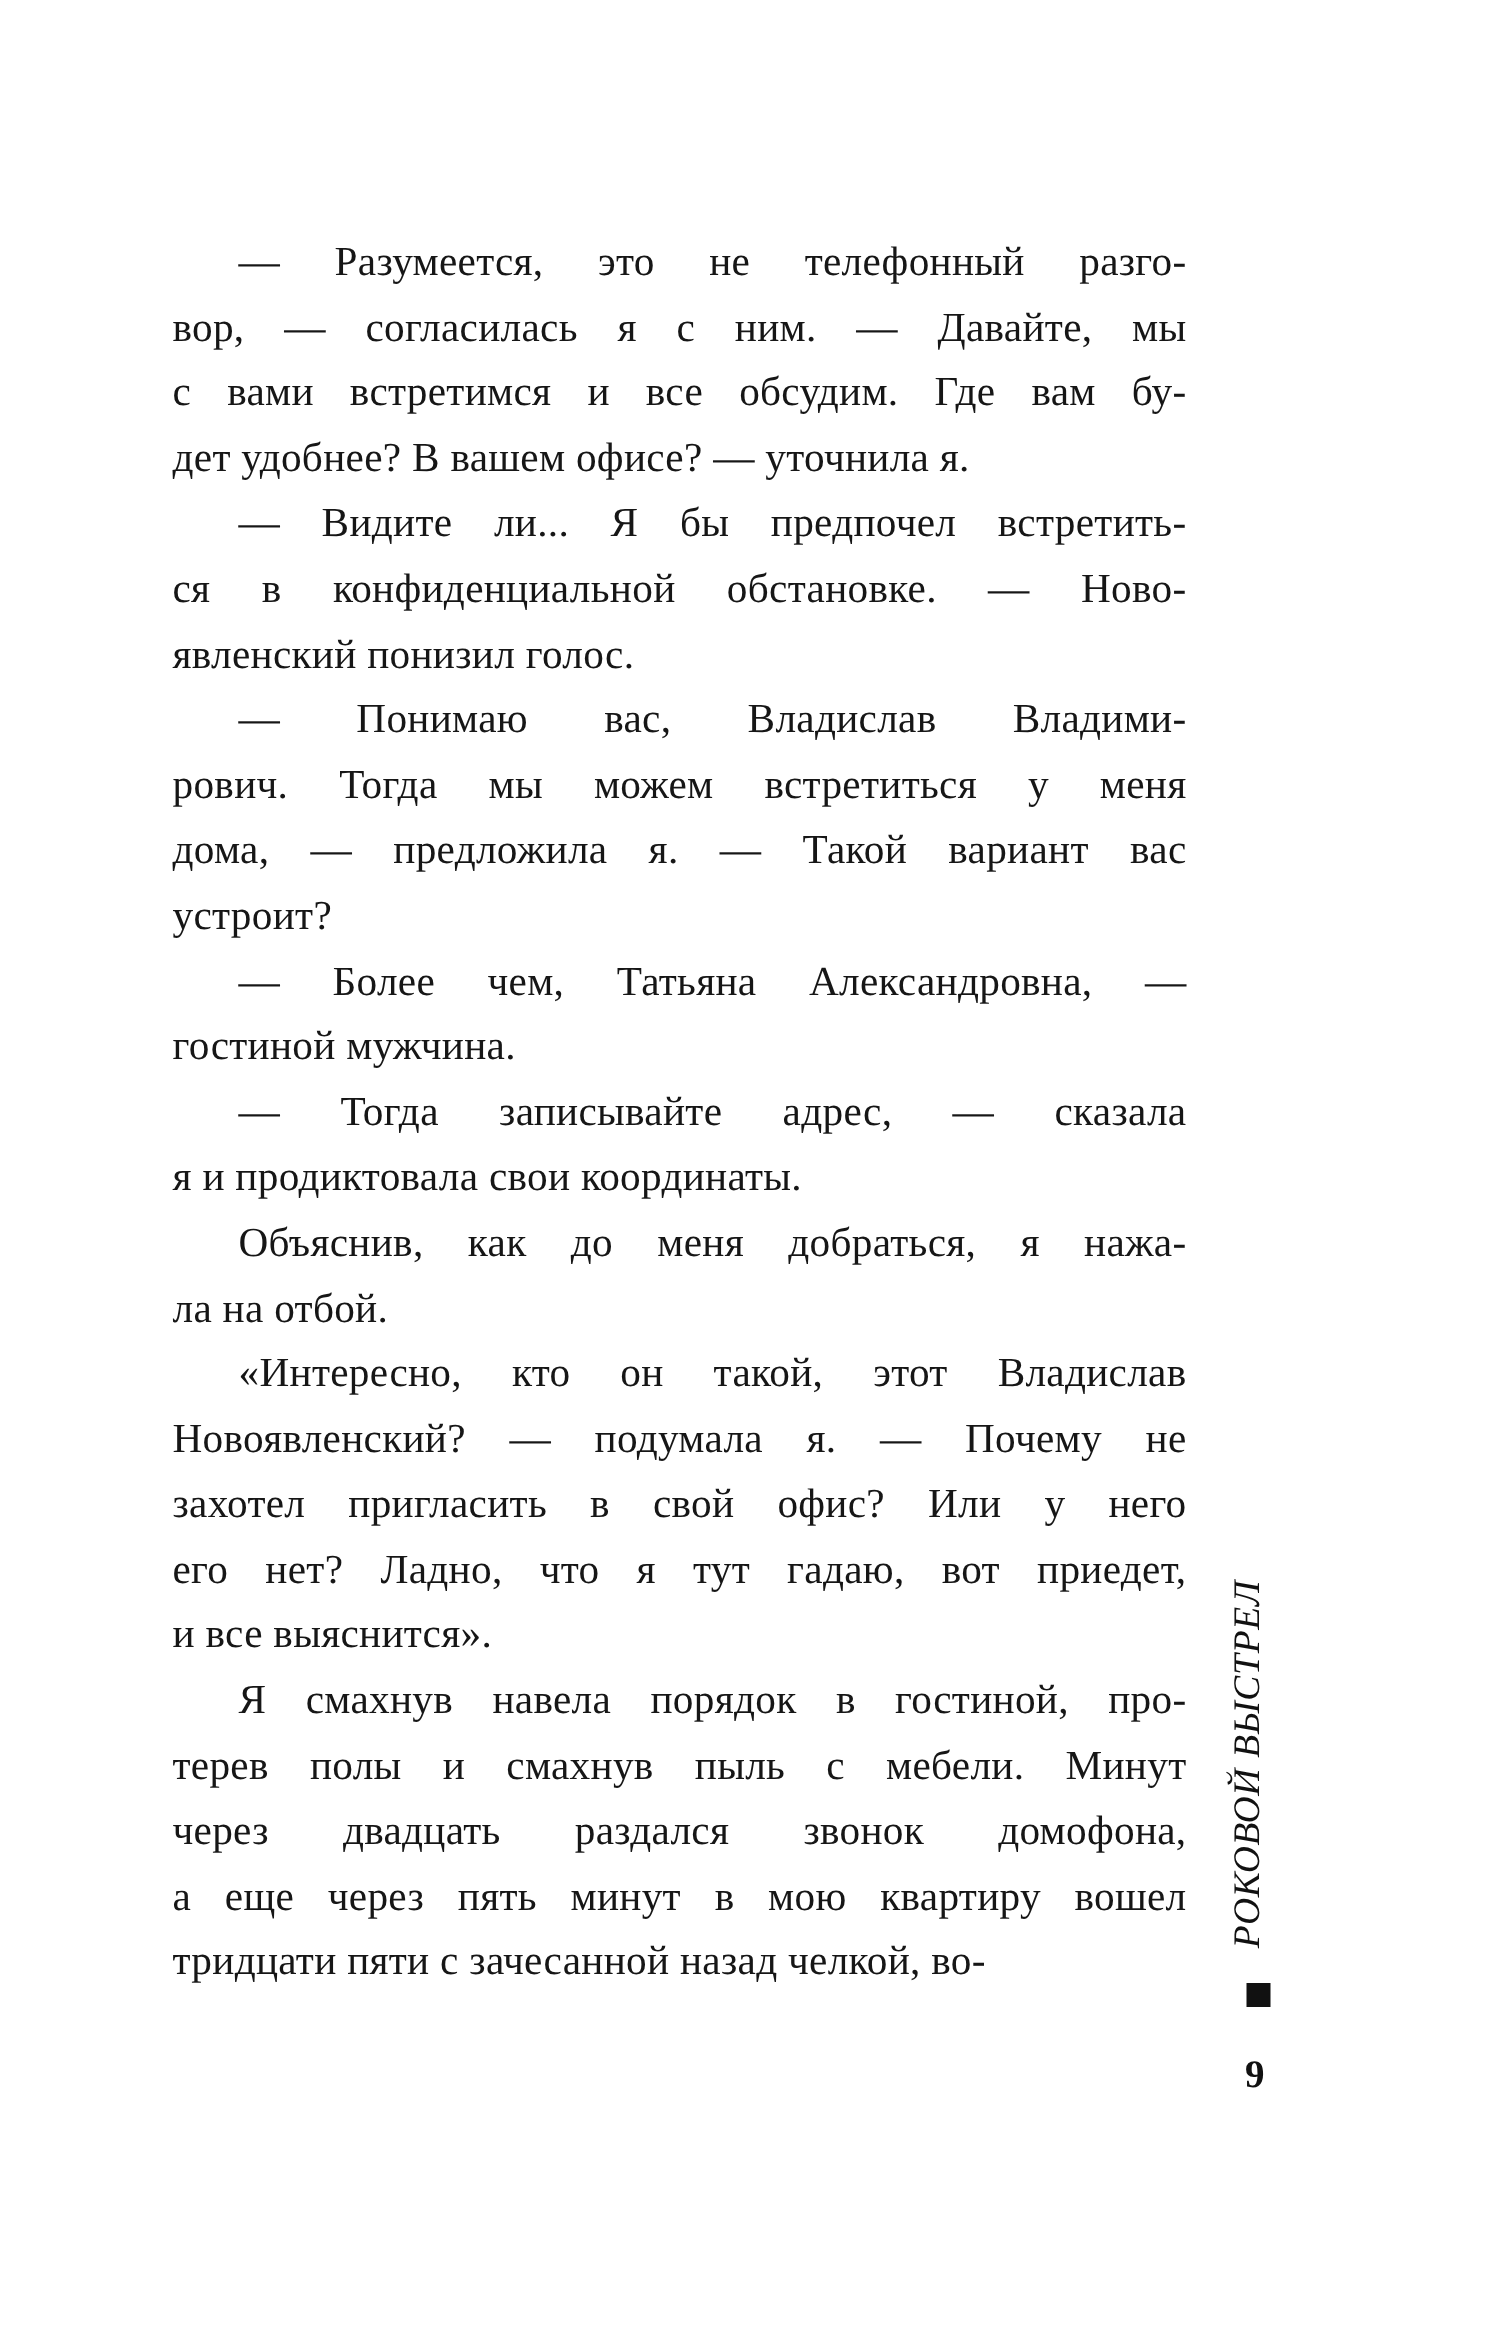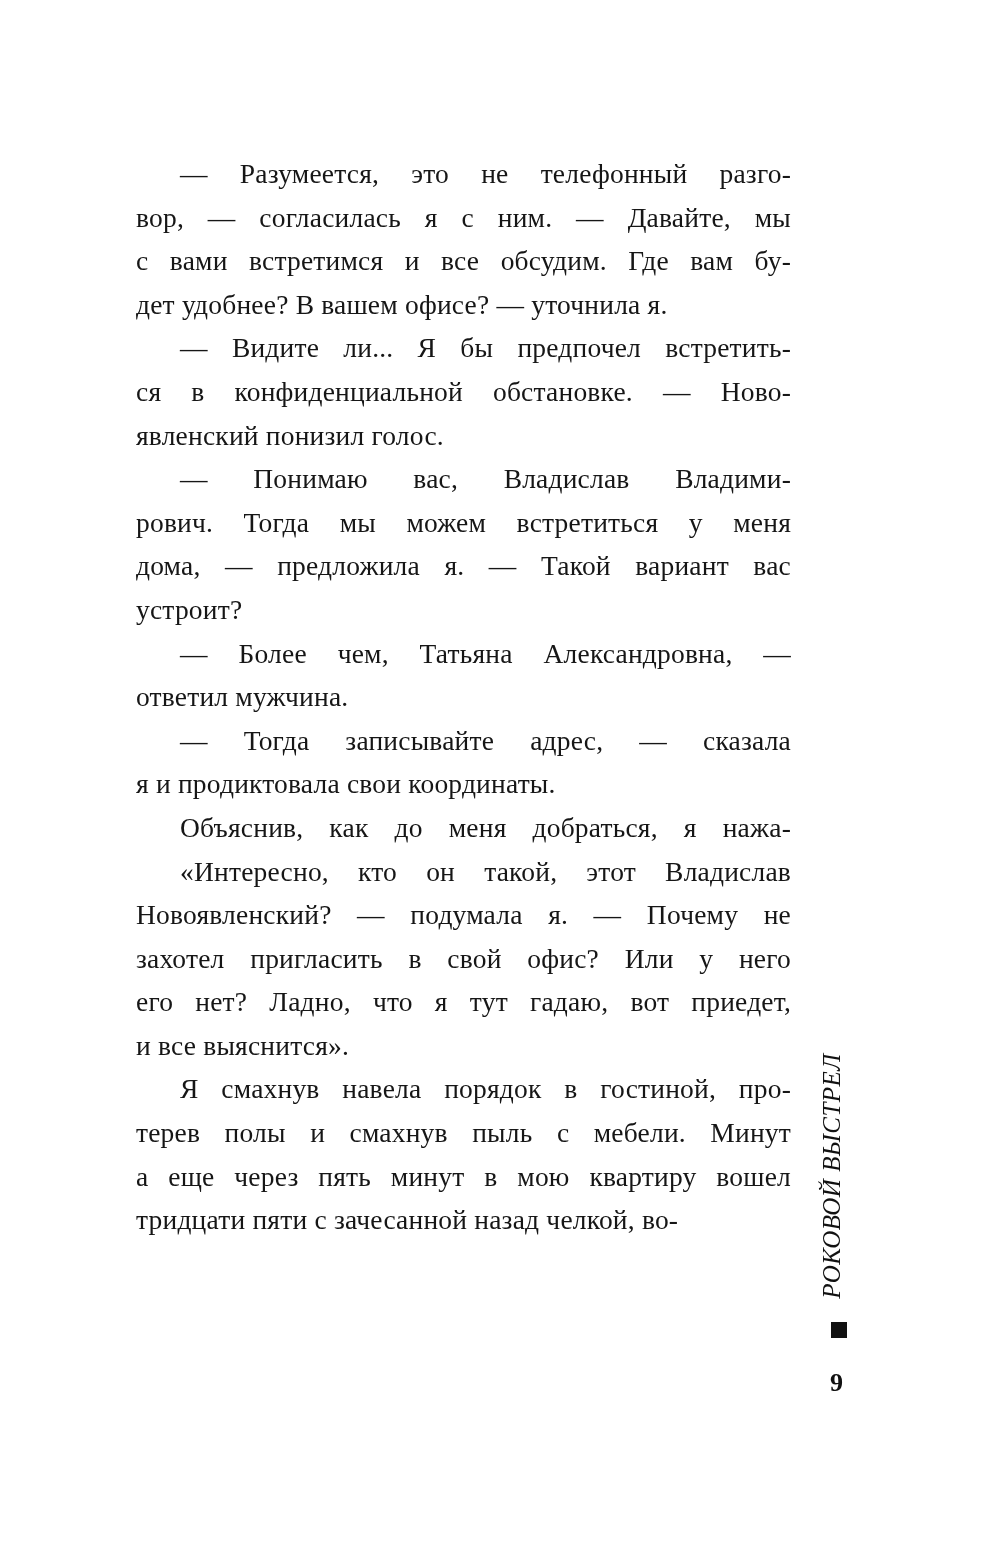--- a/index.html
+++ b/index.html
@@ -26,21 +26,20 @@
     width: 676px;
     color: #161616;
     font-size: 27.5px;
     line-height: 43.6px;
     letter-spacing: 0.2px;
   }
   .para { margin: 0; }
   .line {
     text-align: justify;
     text-align-last: justify;
-    margin-left: 21px;
   }
   .line.last {
     text-align-last: left;
     font-family: Liberation Serif, serif;
   }
   .line.first {
     padding-left: 44px;
   }
   .running-title {
     position: absolute;
@@ -92,39 +91,41 @@
         <div class="line last">явленский понизил голос.</div>
       </div>
       <div class="para">
         <div class="line first">— Понимаю вас, Владислав Владими-</div>
         <div class="line">рович. Тогда мы можем встретиться у меня</div>
         <div class="line">дома, — предложила я. — Такой вариант вас</div>
         <div class="line last">устроит?</div>
       </div>
       <div class="para">
         <div class="line first">— Более чем, Татьяна Александровна, —</div>
-        <div class="line last">ответил мужчина.</div>
+        <div class="line last">гостиной мужчина.</div>
       </div>
       <div class="para">
         <div class="line first">— Тогда записывайте адрес, — сказала</div>
         <div class="line last">я и продиктовала свои координаты.</div>
       </div>
       <div class="para">
         <div class="line first">Объяснив, как до меня добраться, я нажа-</div>
+        <div class="line last">ла на отбой.</div>
       </div>
       <div class="para">
         <div class="line first">«Интересно, кто он такой, этот Владислав</div>
         <div class="line">Новоявленский? — подумала я. — Почему не</div>
         <div class="line">захотел пригласить в свой офис? Или у него</div>
         <div class="line">его нет? Ладно, что я тут гадаю, вот приедет,</div>
         <div class="line last">и все выяснится».</div>
       </div>
       <div class="para">
         <div class="line first">Я смахнув навела порядок в гостиной, про-</div>
         <div class="line">терев полы и смахнув пыль с мебели. Минут</div>
+        <div class="line">через двадцать раздался звонок домофона,</div>
         <div class="line">а еще через пять минут в мою квартиру вошел</div>
         <div class="line last">тридцати пяти с зачесанной назад челкой, во-</div>
       </div>
     </main>
 
   <div class="running-title">РОКОВОЙ ВЫСТРЕЛ</div>
 
   <div class="end-marker"></div>
 
   <div class="page-number">9</div>

